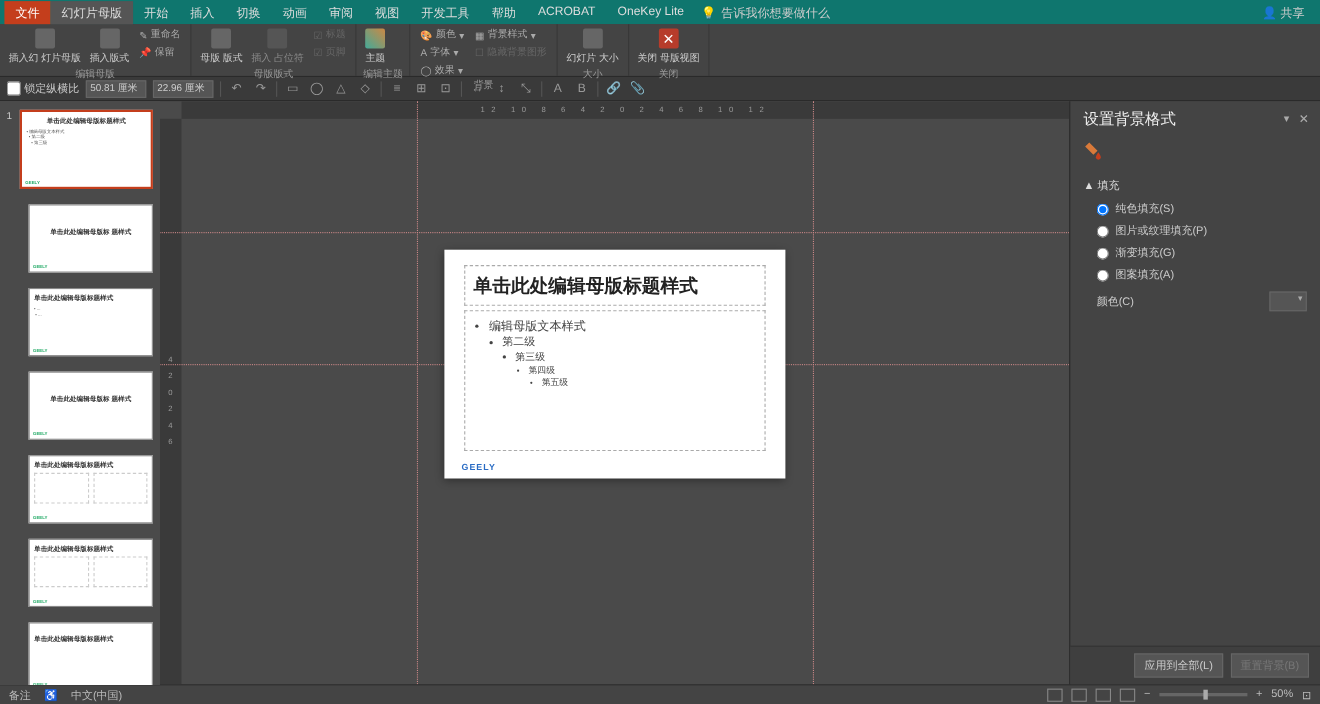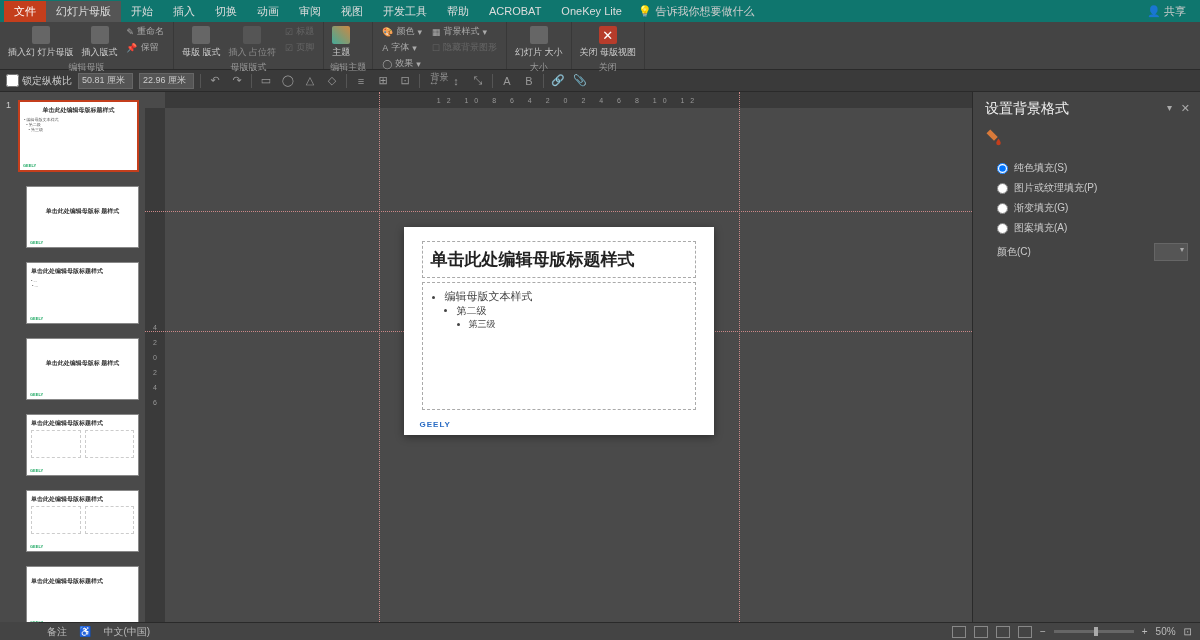--- a/index.html
+++ b/index.html
@@ -72,21 +72,21 @@
     .color-btn { width: 34px; height: 18px; background: #555; border:1px solid #666; position:relative; }
     .color-btn::after { content:"▾"; position:absolute; right:3px; top:1px; font-size:8px; color:#aaa;}
     .slider-track { flex:1; height:3px; background:#666; margin: 0 6px; position:relative; }
     .slider-thumb { position:absolute; left:0; top:-3px; width:5px; height:9px; background:#ccc; border-radius:2px;}
     .spin-input { width:45px; height:18px; background:#555; border:1px solid #666; color:#ccc; font-size:9px; padding:0 3px; }
     
     .apply-bar { position:absolute; bottom:0; left:0; right:0; padding:6px 10px; background:#3f3f3f; border-top:1px solid #333; text-align:right; }
     .apply-bar button { font-size:10px; padding:3px 8px; background:#555; border:1px solid #666; color:#ccc; margin-left:4px; }
     .apply-bar button.disabled { color:#777; }
     
-    .statusbar { height: 18px; background: #444; border-top: 1px solid #2a2a2a; display:flex; align-items:center; padding: 0 8px; font-size: 10px; color:#bbb; gap: 12px; margin-left: 39px; }
+    .statusbar { height: 18px; background: #444; border-top: 1px solid #2a2a2a; display:flex; align-items:center; padding: 0 8px; font-size: 10px; color:#bbb; gap: 12px; }
     .statusbar .right { margin-left:auto; display:flex; align-items:center; gap:8px;}
     .zoom-slider { width:80px; height:3px; background:#666; position:relative;}
     .zoom-slider .th { position:absolute; left:50%; top:-3px; width:4px; height:9px; background:#aaa;}
     .view-ico { width:14px; height:12px; border:1px solid #888;}
 
     svg.paint-ico { width:18px; height:18px; }
   </style>
 </head>
 <body>
 
@@ -321,20 +321,27 @@
         <div class="slide-title-box">
           <div class="slide-title">单击此处编辑母版标题样式</div>
         </div>
         <div class="slide-body-box">
           <ul>
             <li><span>编辑母版文本样式</span>
               <ul>
                   <li><span>第二级</span>
                 <ul>
                       <li><span>第三级</span>
+                  <ul>
+                          <li><span>第四级</span>
+                    <ul>
+                              <li><span>第五级</span></li>
+                            </ul>
+                  </li>
+                        </ul>
                 </li>
                     </ul>
               </li>
                 </ul>
             </li>
           </ul>
         </div>
         <div class="slide-logo">GEELY</div>
       </div>
     </div>
@@ -344,20 +351,21 @@
     <span class="pin">▾</span>
     <span class="close-x">✕</span>
     <h2>设置背景格式</h2>
     <div class="pane-tab-ico">
       <svg class="paint-ico" viewBox="0 0 24 24">
           <path fill="#d97a3a" d="M7 2l10 10-5 5L2 7z"></path>
           <path fill="#c43e1c" d="M18 14c0 0 3 4 3 6a3 3 0 01-6 0c0-2 3-6 3-6z"></path>
         </svg>
     </div>
     <div class="pane-section">
+      <div class="pane-section-hdr">▲ <span>填充</span></div>
       <label class="pane-radio">
           <input type="radio" name="fill" checked="" style="">
           <span>纯色填充(S)</span>
         </label>
       <label class="pane-radio">
           <input type="radio" name="fill" style="">
           <span>图片或纹理填充(P)</span>
         </label>
       <label class="pane-radio">
           <input type="radio" name="fill" style="">
@@ -365,20 +373,24 @@
         </label>
       <label class="pane-radio">
           <input type="radio" name="fill" style="">
           <span>图案填充(A)</span>
         </label>
       <div class="pane-row">
         <span>颜色(C)</span>
         <div class="color-btn"></div>
       </div>
     </div>
+    <div class="apply-bar">
+      <button>应用到全部(L)</button>
+      <button class="disabled">重置背景(B)</button>
+    </div>
   </div>
 </div>
 
 <div class="statusbar">
   <span>备注</span>
   <span>♿</span>
   <span>中文(中国)</span>
   <div class="right">
     <div class="view-ico"></div>
     <div class="view-ico"></div>

